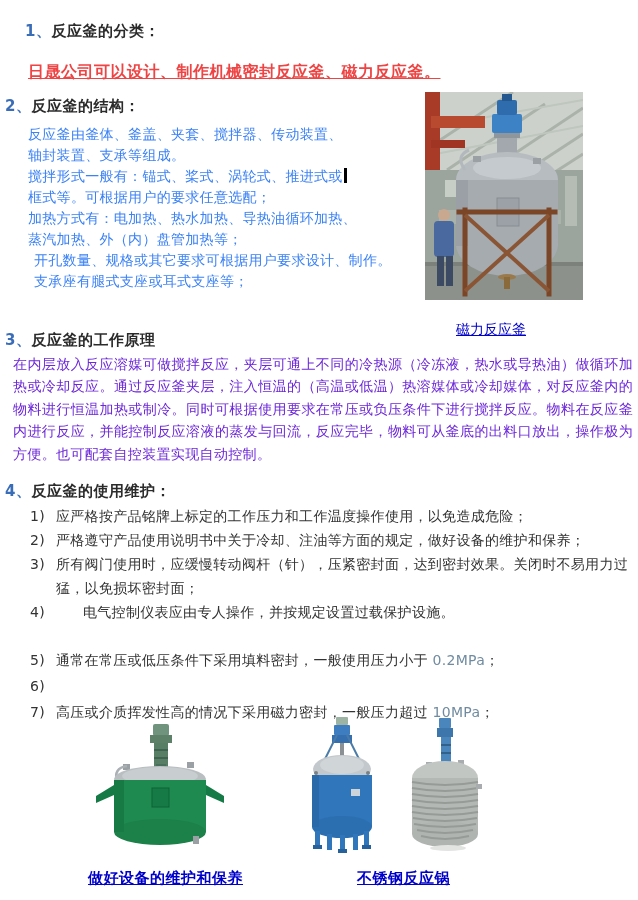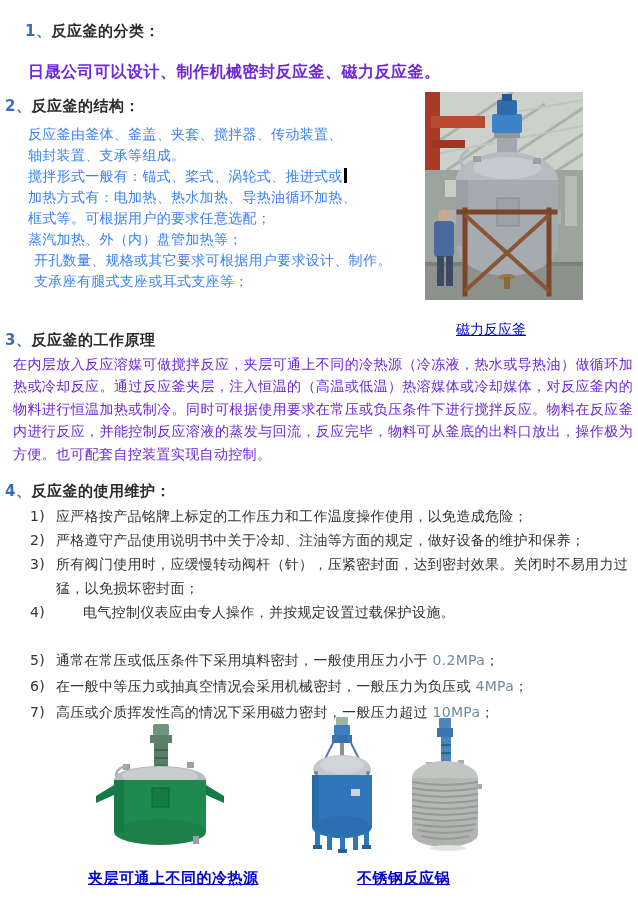--- a/index.html
+++ b/index.html
@@ -5,21 +5,21 @@
   * { margin:0; padding:0; box-sizing:border-box; }
   html,body { background:#ffffff; }
   .page {
     position:relative; width:638px; height:900px; background:#ffffff;
     font-family:"DejaVu Sans","Liberation Sans",sans-serif;
     color:#333333; overflow:hidden;
   }
   .abs { position:absolute; }
   .heading { font-size:15px; font-weight:bold; color:#2b2b2b; letter-spacing:0.5px; white-space:nowrap; }
   .heading .hnum { color:#3a6db8; }
-  .subtitle { font-size:16px; font-weight:bold; color:#6d28d9; letter-spacing:0.5px; white-space:nowrap; }
+  .subtitle { font-size:16px; font-weight:bold; color:#ef4444; letter-spacing:0.5px; white-space:nowrap;text-decoration:underline; }
   .bodyline { font-size:14px; color:#3b82f6; letter-spacing:0.3px; line-height:21px; white-space:nowrap; }
   .indent2 { padding-left:6px; }
   .para { font-size:14px; color:#6d28d9; letter-spacing:0.35px; line-height:22.4px; text-align:justify; }
   .list { font-size:14px; color:#333333; letter-spacing:0.3px; }
   .list-row { display:flex; }
   .list-num { width:26px; flex:0 0 26px; }
   .caret { display:inline-block; width:3px; height:15px; background:#000; vertical-align:-2px; margin-left:1px; }
   .val { color:#708ba0; }
   .photo-frame { overflow:hidden; }
   .cap-link { font-size:14px; color:#0000cc; text-decoration:underline; white-space:nowrap; cursor:pointer; }
@@ -35,22 +35,22 @@
   </div>
   <div class="abs subtitle" style="left:28px; top:62px;">日晟公司可以设计、制作机械密封反应釜、磁力反应釜。</div>
 
   <div class="abs heading" style="left:5px; top:97px;">
     <span class="hnum">2、</span><span>反应釜的结构：</span>
   </div>
   <div class="abs" style="left:28px; top:124px; width:395px;">
     <div class="bodyline">反应釜由釜体、釜盖、夹套、搅拌器、传动装置、</div>
     <div class="bodyline">轴封装置、支承等组成。</div>
     <div class="bodyline"><span>搅拌形式一般有：锚式、桨式、涡轮式、推进式或</span><span class="caret"></span></div>
+    <div class="bodyline">框式等。可根据用户的要求任意选配；</div>
     <div class="bodyline">加热方式有：电加热、热水加热、导热油循环加热、</div>
-    <div class="bodyline">框式等。可根据用户的要求任意选配；</div>
     <div class="bodyline">蒸汽加热、外（内）盘管加热等；</div>
     <div class="bodyline indent2">开孔数量、规格或其它要求可根据用户要求设计、制作。</div>
     <div class="bodyline indent2">支承座有腿式支座或耳式支座等；</div>
   </div>
 
   <div class="abs photo-frame" style="left:425px; top:92px; width:158px; height:208px;">
     <svg width="158" height="208" viewBox="0 0 158 208">
 
       <rect x="0" y="0" width="158" height="80" fill="#ccd1cc"></rect>
       <g stroke="#aab2aa" stroke-width="3">
@@ -144,21 +144,20 @@
     </div>
   </div>
 
   <div class="abs list" style="left:30px; top:647px; width:605px; line-height:26px;">
     <div class="list-row">
       <span class="list-num">5)</span>
       <span><span>通常在常压或低压条件下采用填料密封，一般使用压力小于 </span><span class="val">0.2MPa</span><span>；</span></span>
     </div>
     <div class="list-row">
       <span class="list-num">6)</span>
-      <span><span>在一般中等压力或抽真空情况会采用机械密封，一般压力为负压或 </span><span class="val">4MPa</span><span>；</span></span>
     </div>
     <div class="list-row">
       <span class="list-num">7)</span>
       <span><span>高压或介质挥发性高的情况下采用磁力密封，一般压力超过 </span><span class="val">10MPa</span><span>；</span></span>
     </div>
   </div>
 
   <div class="abs" style="left:93px; top:722px; width:134px; height:136px;">
     <svg width="134" height="136" viewBox="0 0 134 136">
 
@@ -247,16 +246,16 @@
         <path d="M6,106 Q37,112 68,106"></path>
         <path d="M9,112 Q37,118 65,112"></path>
         <path d="M13,118 Q37,124 61,118"></path>
       </g>
 
       <rect x="68" y="66" width="6" height="5" fill="#a8acae"></rect>
       <ellipse cx="40" cy="130" rx="18" ry="3" fill="#e2e4e2"></ellipse>
     </svg>
   </div>
 
-  <div class="abs cap-link bold" style="left:88px; top:869px;">夹层可通上不同的冷热源</div>
+  <div class="abs cap-link bold" style="left:88px; top:869px;">做好设备的维护和保养</div>
   <div class="abs cap-link bold" style="left:357px; top:869px;">不锈钢反应锅</div>
 
 </div>
 
 </body></html>

